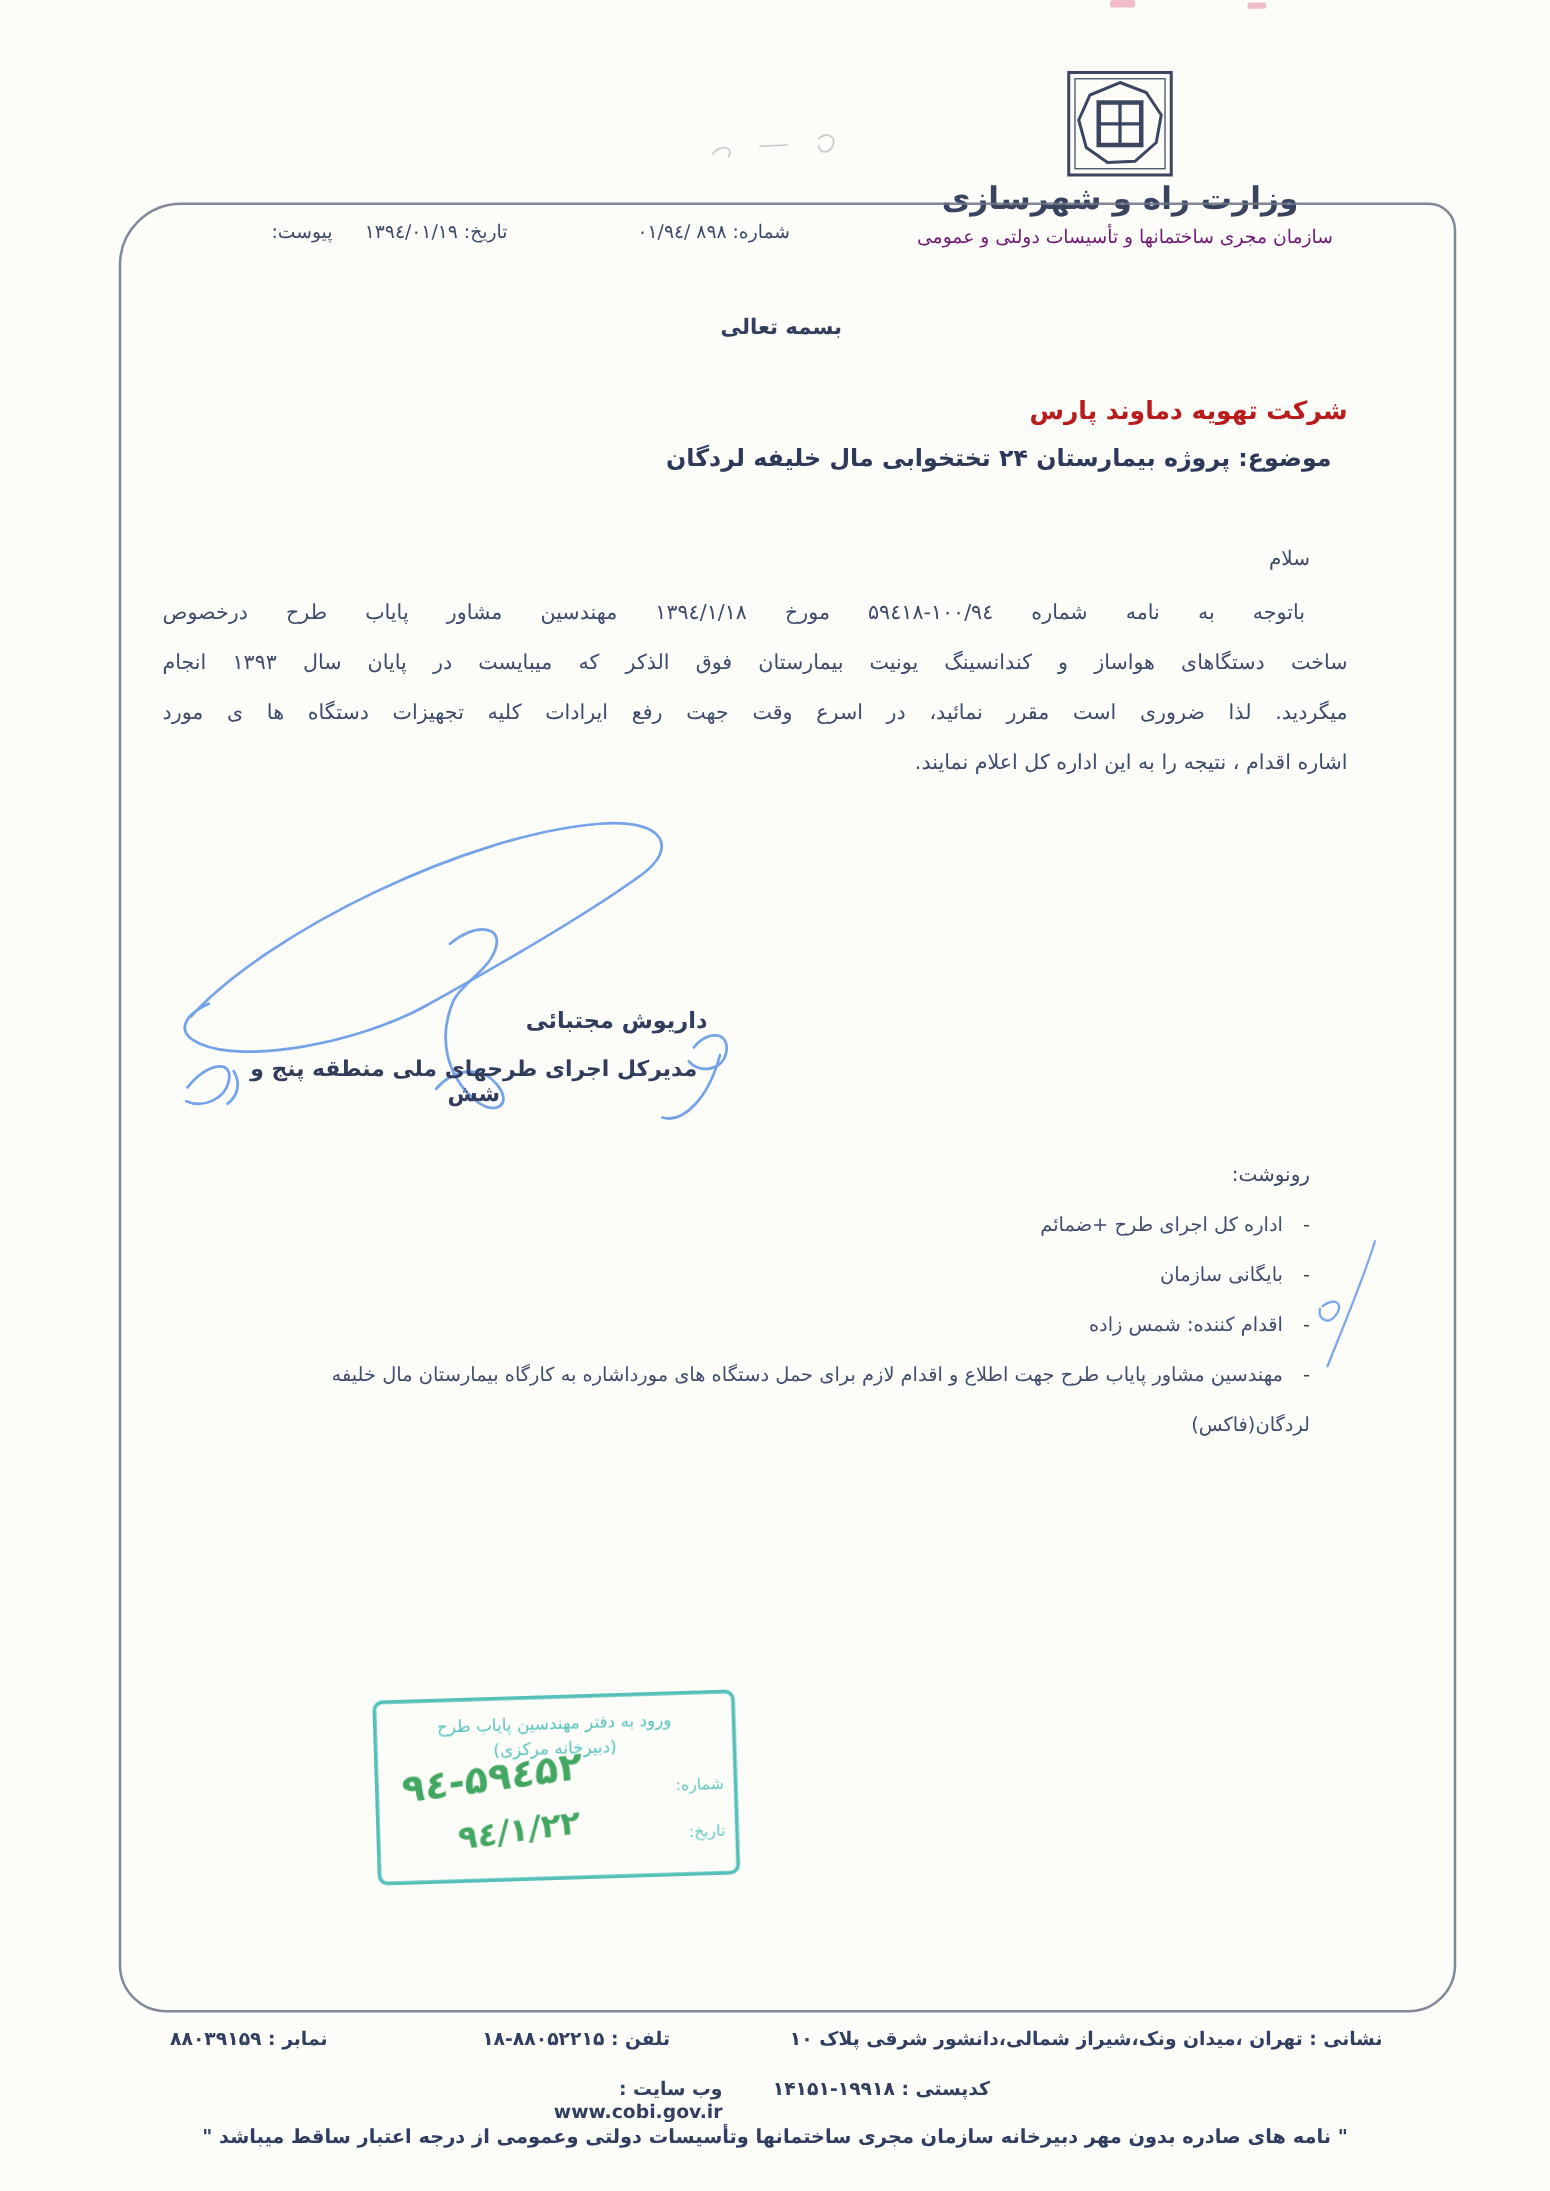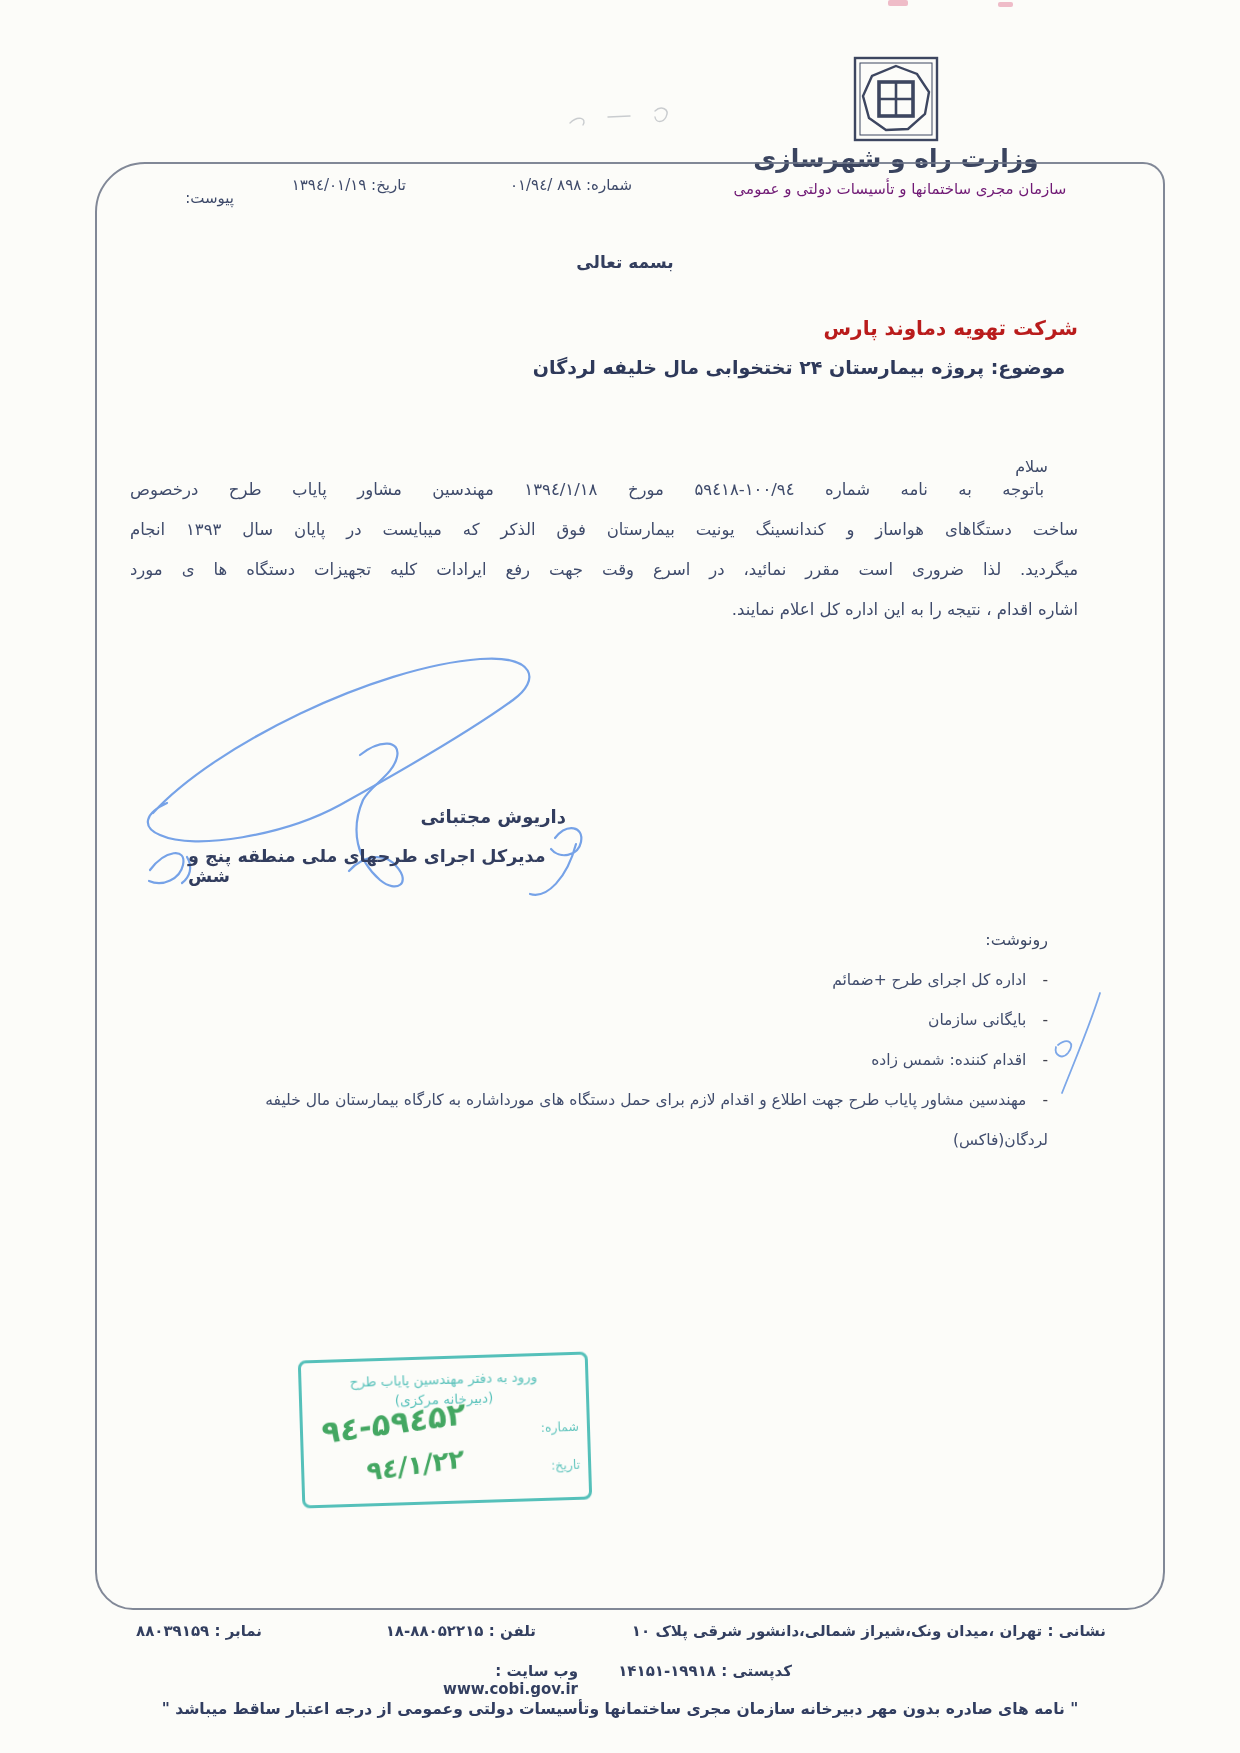--- a/index.html
+++ b/index.html
@@ -19,41 +19,41 @@
   .letter-border{
     left:95px;top:162px;width:1066px;height:1444px;
     border:2px solid #6b7386;
     border-radius:50px 22px 38px 38px;
     opacity:.85;
   }
   
   .field{top:176px;font-size:15px;color:#3e4a6a;text-align:right;}
   .f-number{left:420px;width:212px;}
   .f-date{left:238px;width:168px;}
-  .f-attach{left:134px;width:100px;margin-top:13px;}
+  .f-attach{left:166px;width:100px;}
   .field .lbl{font-weight:500;}
   .num{direction:ltr;unicode-bidi:isolate;display:inline-block;}
   
   .besmeleh{left:558px;top:252px;width:134px;text-align:center;
     font-size:17px;font-weight:bold;color:#333e5e;}
   .recipient{left:600px;top:316px;width:478px;text-align:right;
     font-size:20px;font-weight:bold;color:#b91c1c;}
   .subject{left:520px;top:356px;width:558px;text-align:center;
     font-size:19px;font-weight:bold;color:#2e395a;}
-  .salam{left:900px;top:437px;width:148px;text-align:right;font-size:16px;margin-top:20px;}
+  .salam{left:900px;top:437px;width:148px;text-align:right;font-size:16px;}
   
   .body-par{left:130px;top:470px;width:948px;font-size:16.5px;color:#3f4b6b;}
   .bline{height:40px;line-height:40px;text-align:justify;text-align-last:justify;white-space:nowrap;}
   .bline.first{padding-right:34px;}
   .bline.last{text-align:right;text-align-last:right;white-space:normal;}
   
   .sig-svg{left:135px;top:645px;width:505px;height:270px;}
   .sig-name{left:330px;top:806px;width:236px;text-align:right;
     font-size:18px;font-weight:bold;color:#323d5e;}
-  .sig-title{left:188px;top:846px;width:382px;text-align:left;
+  .sig-title{left:188px;top:846px;width:382px;text-align:center;
     font-size:17.5px;font-weight:bold;color:#323d5e;}
   
   .cc-head{left:946px;top:930px;width:102px;text-align:right;font-size:16px;color:#3c4866;}
   .cc-list{left:170px;top:960px;width:878px;font-size:15.5px;color:#414d6d;}
   .cc-item{line-height:40px;text-align:right;}
   .cc-item::before{content:"-";margin-left:16px;color:#41424d;}
   
   .stamp{
     left:300px;top:1356px;width:284px;height:142px;
     border:3px solid rgba(44,178,170,.8);border-radius:8px;

